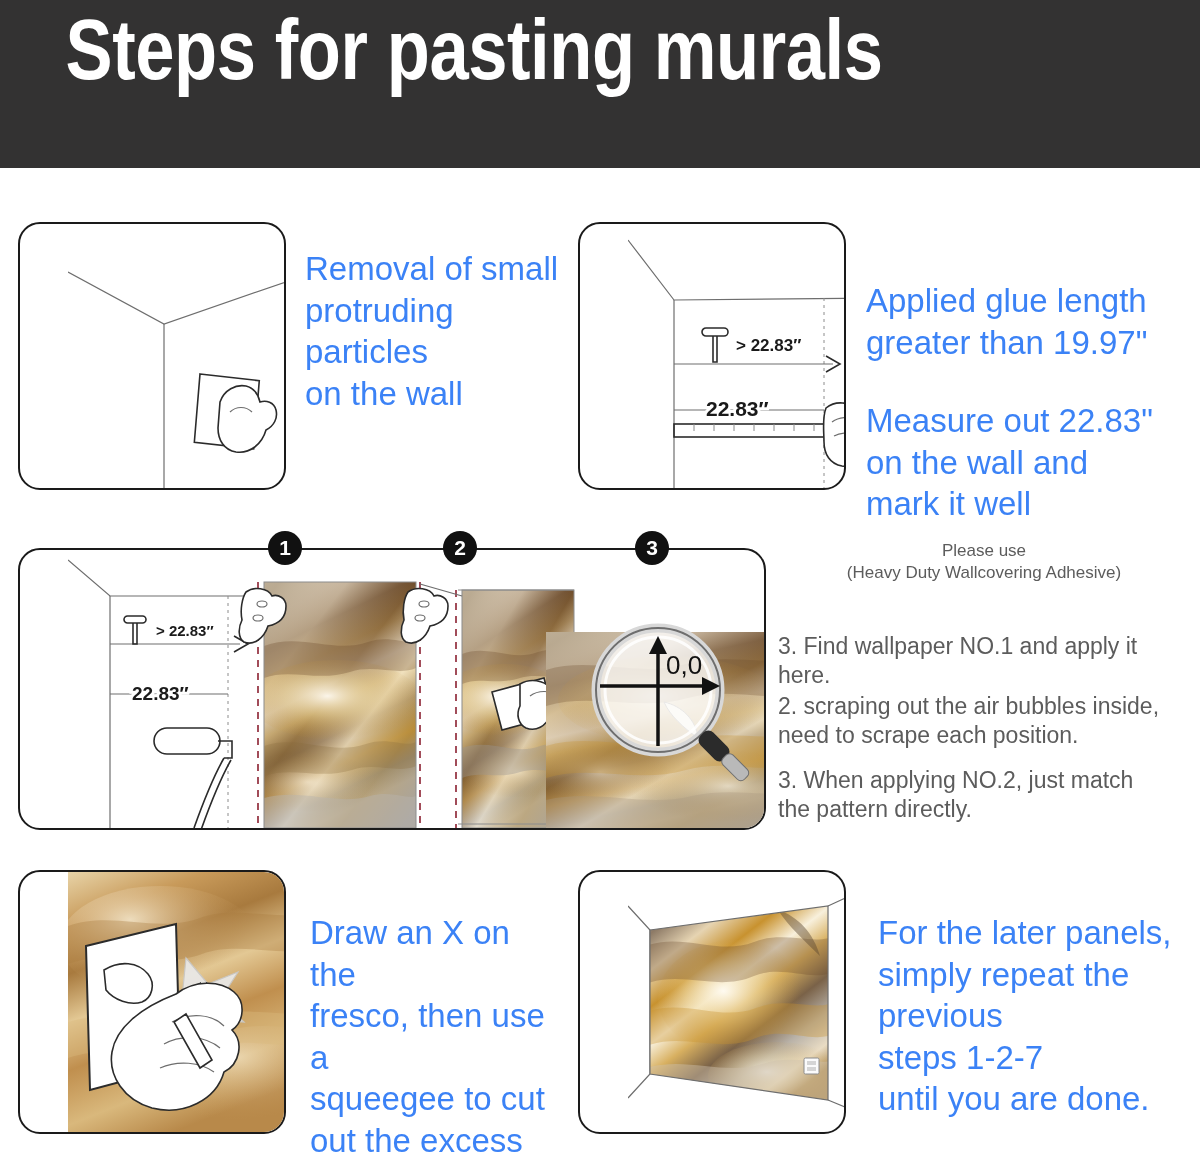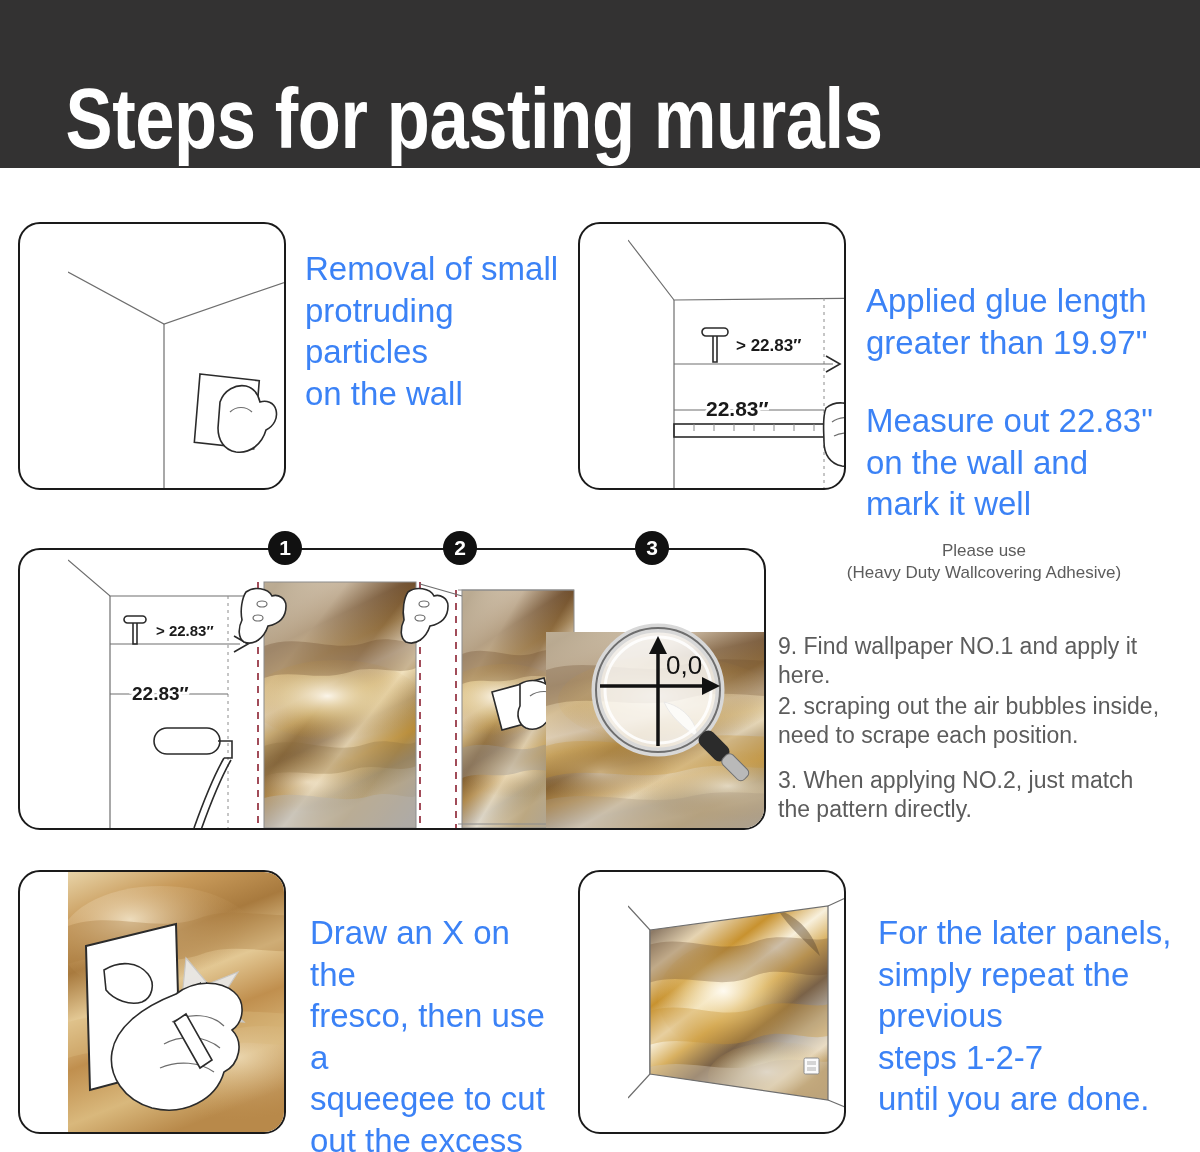--- a/index.html
+++ b/index.html
@@ -13,21 +13,21 @@
     position: relative;
   }
 
   
   .header {
     position: absolute;
     left: 0; top: 0;
     width: 1200px; height: 168px;
     background: #333232;
     display: flex;
-    align-items: flex-end;
+    align-items: flex-start;
   }
   .header-title {
     color: #ffffff;
     font-size: 86px;
     font-weight: bold;
     letter-spacing: -0.5px;
     padding-left: 80px;
     transform: scaleX(0.82);
     transform-origin: left center;
     white-space: nowrap;
@@ -320,21 +320,21 @@
     </g>
   </svg>
 </div>
 
 <div class="badge" style="left:268px; top:531px;">1</div>
 <div class="badge" style="left:443px; top:531px;">2</div>
 <div class="badge" style="left:635px; top:531px;">3</div>
 
 <div class="mid-head" style="left:778px; top:540px; width:412px;">Please use
 (Heavy Duty Wallcovering Adhesive)</div>
-<div class="mid-step" style="left:778px; top:632px; width:412px;">9. Find wallpaper NO.1 and apply it here.</div>
+<div class="mid-step" style="left:778px; top:632px; width:412px;">3. Find wallpaper NO.1 and apply it here.</div>
 <div class="mid-step" style="left:778px; top:692px; width:412px;">2. scraping out the air bubbles inside,
 need to scrape each position.</div>
 <div class="mid-step" style="left:778px; top:766px; width:412px;">3. When applying NO.2, just match
 the pattern directly.</div>
 
 <div class="panel" style="left:18px; top:870px; width:268px; height:264px;">
   <svg width="264" height="260" viewBox="0 0 264 260">
     <defs>
       <linearGradient id="tan1" x1="0" y1="0" x2="0.4" y2="1">
         <stop offset="0%" stop-color="#e8d4a8"></stop>

